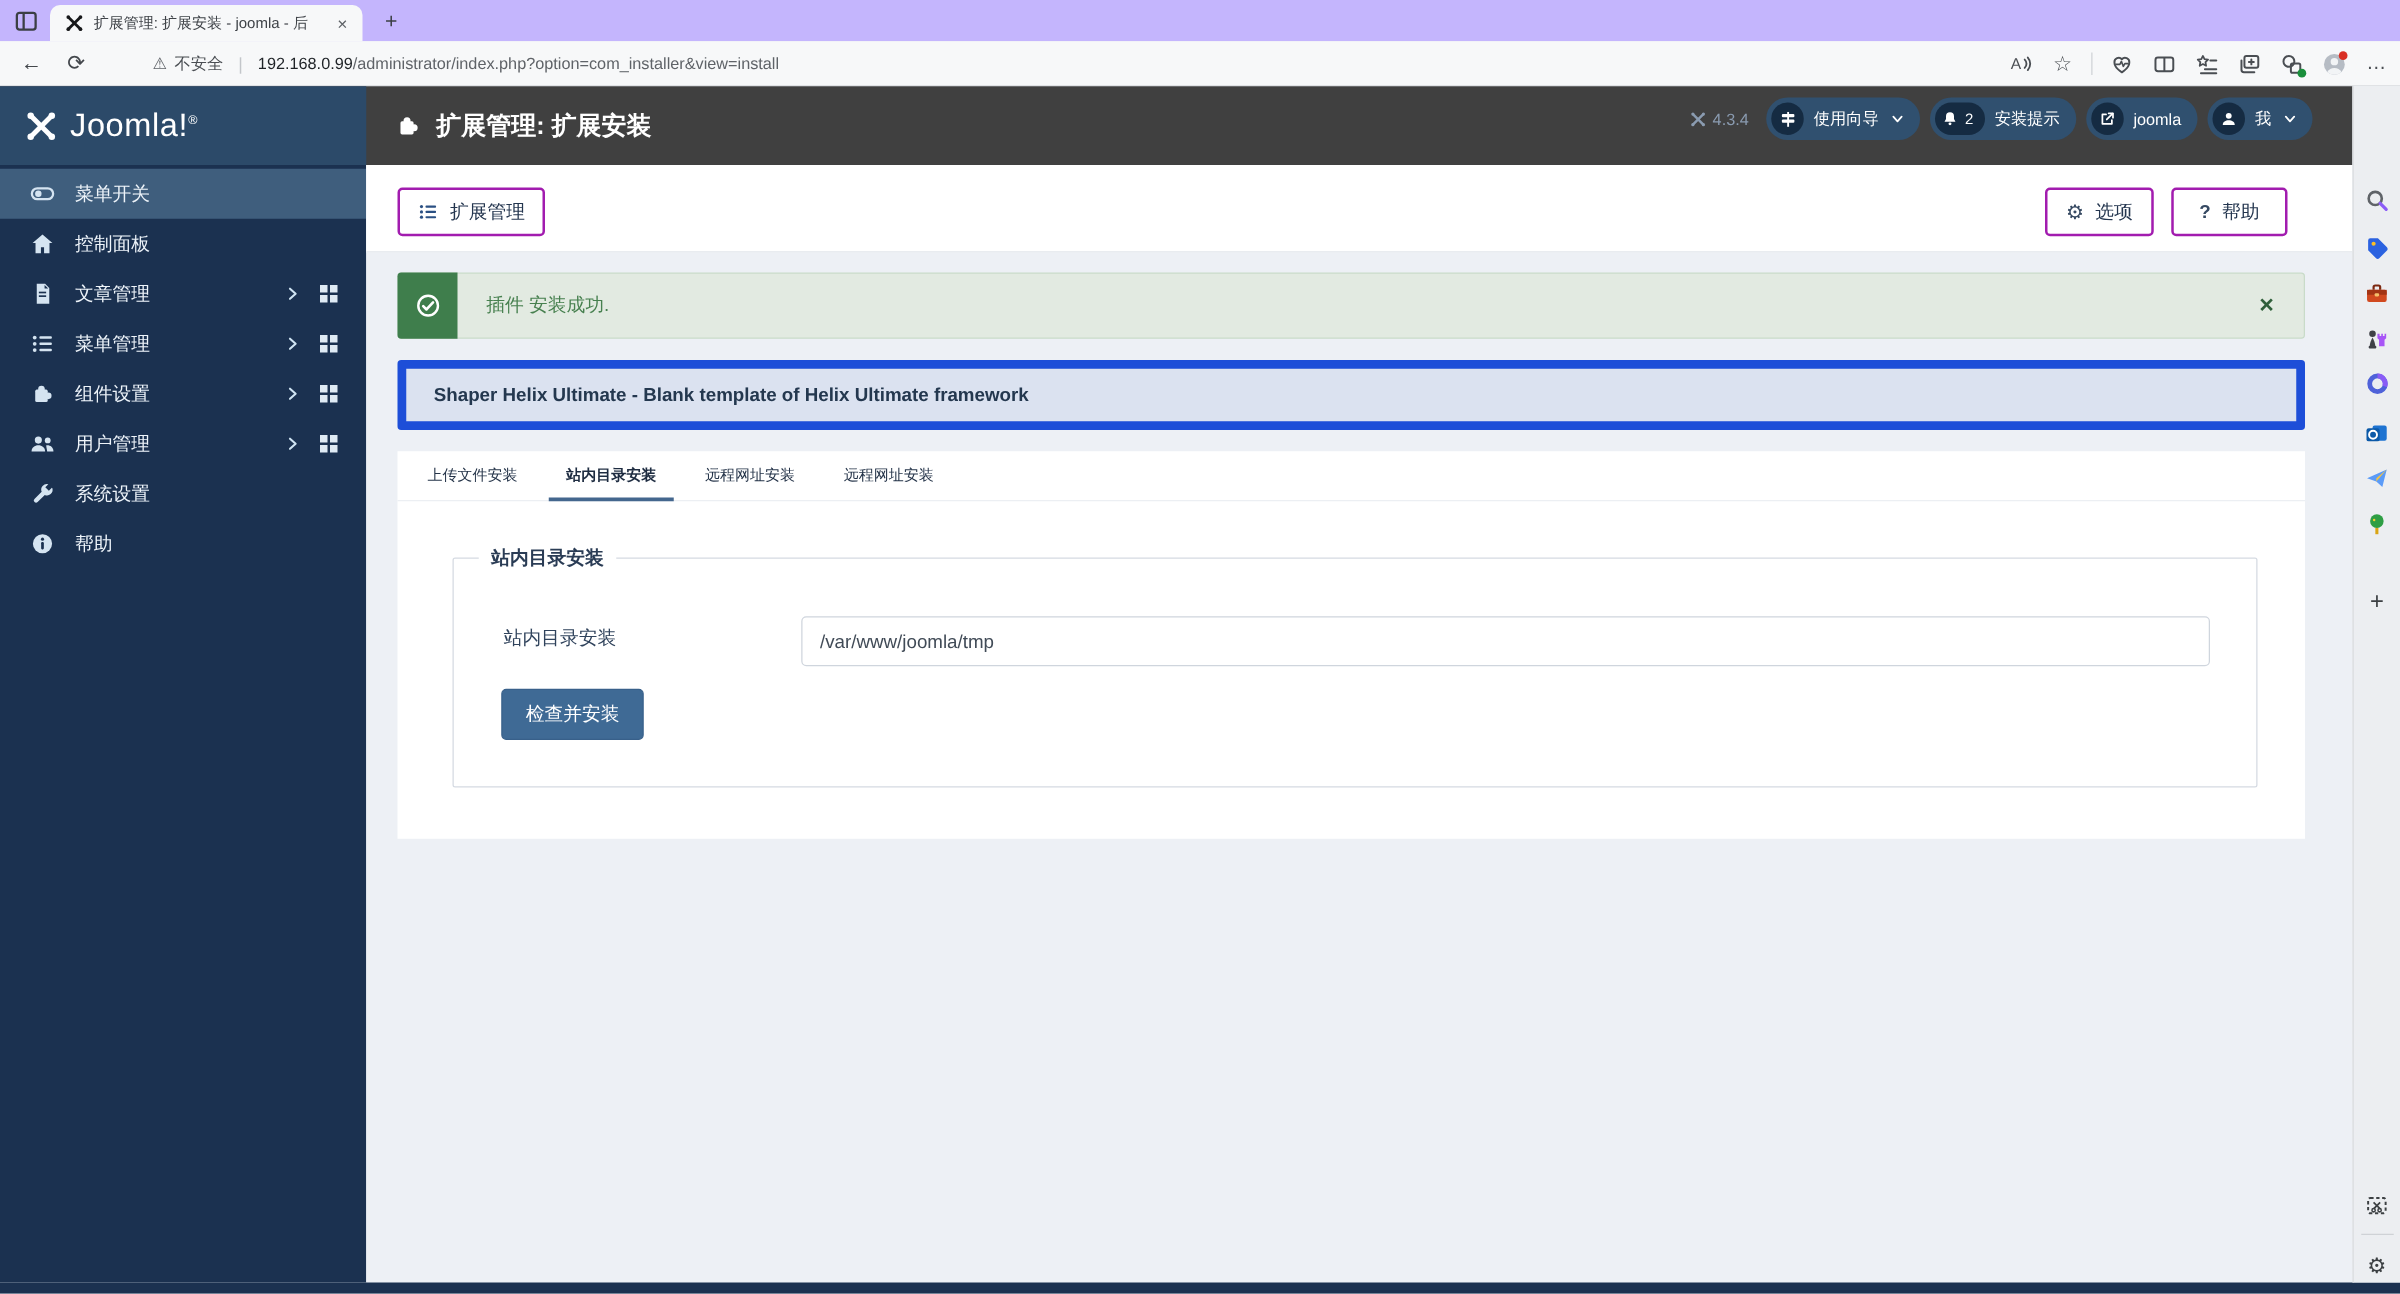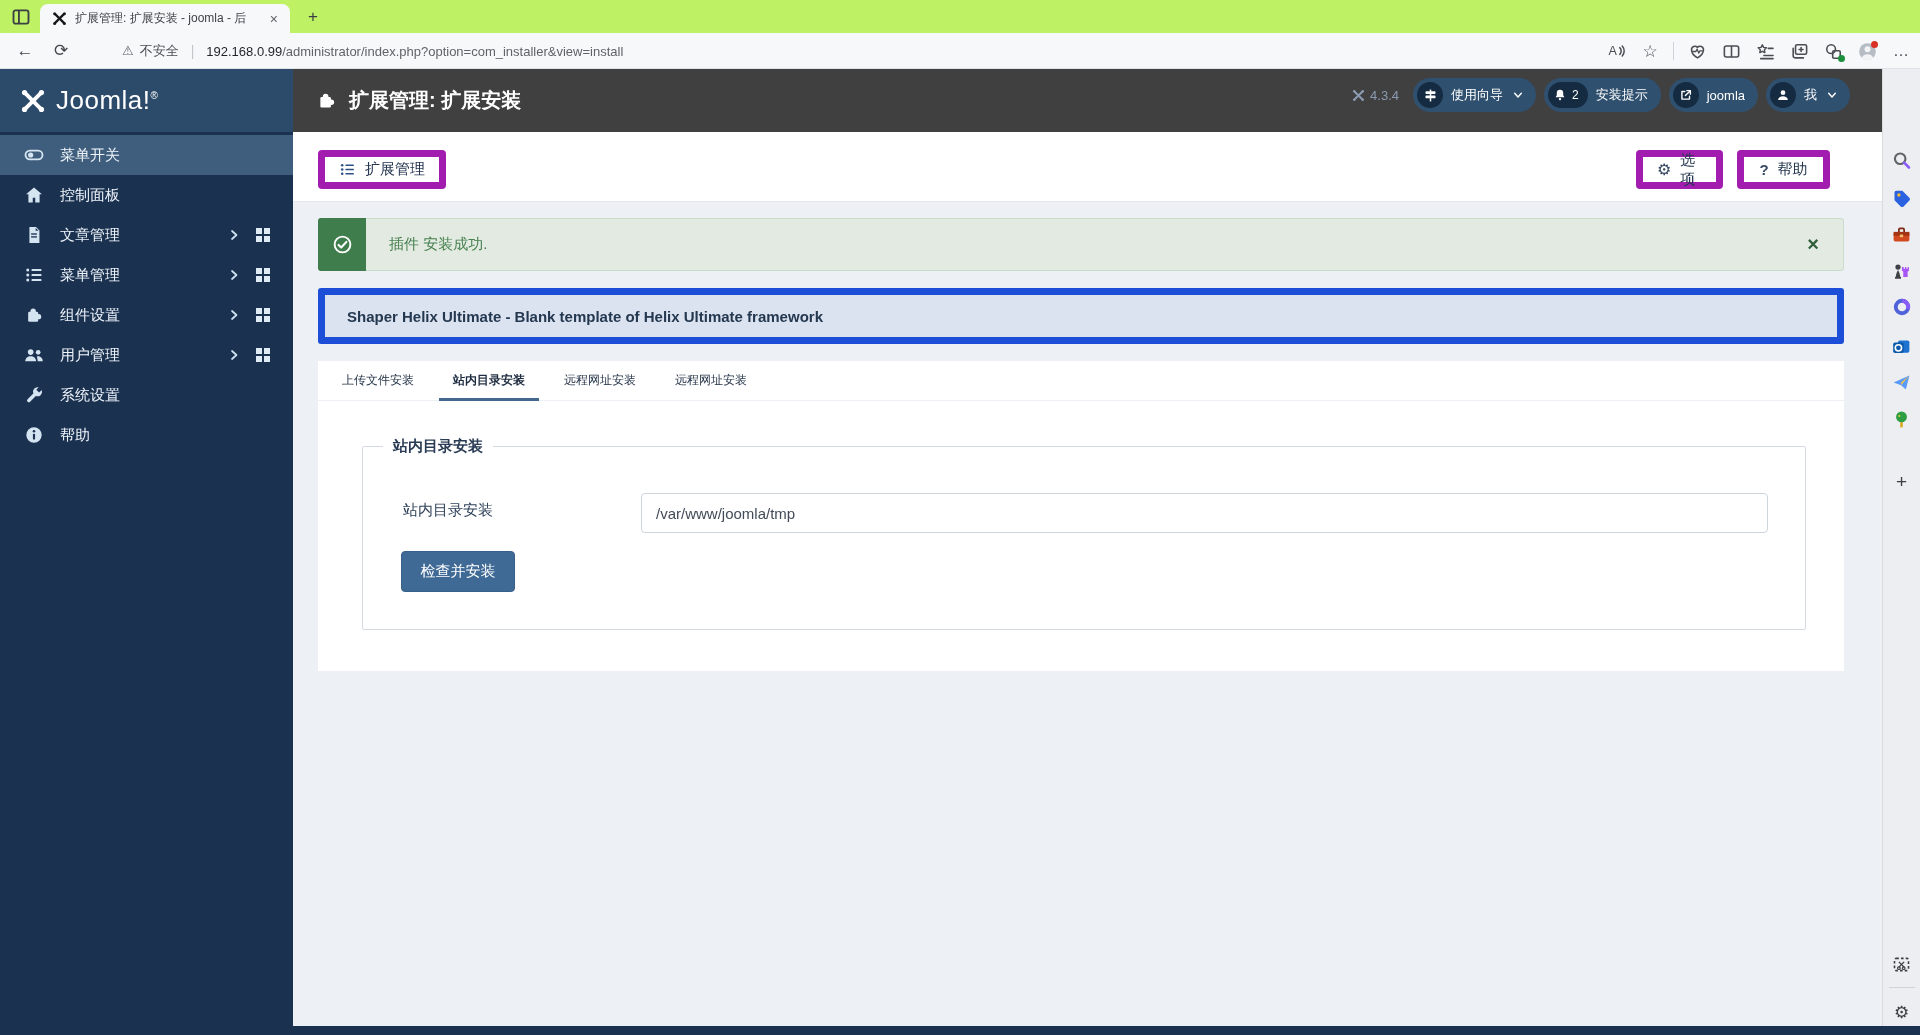--- a/index.html
+++ b/index.html
@@ -3,21 +3,21 @@
 <meta charset="utf-8">
 <style>
   * { margin:0; padding:0; box-sizing:border-box; }
   html,body { width:1920px; height:1035px; }
   body { font-family:"Liberation Sans", sans-serif; background:#edf0f5; overflow:hidden; }
   #app { position:relative; width:1920px; height:1035px; }
   .abs { position:absolute; }
   svg { display:block; }
 
   
-  .tabbar { left:0; top:0; width:1920px; height:33px; background:#bef264; }
+  .tabbar { left:0; top:0; width:1920px; height:33px; background:#c4b5fd; }
   .workspace-btn { left:10px; top:7px; width:22px; height:20px; color:#3b3f44; }
   .tab { left:40px; top:4px; width:250px; height:29px; background:#f7f8f9; border-radius:8px 8px 0 0; display:flex; align-items:center; padding:0 8px 0 12px; }
   .tab-title { flex:1; font-size:12px; color:#3f4348; white-space:nowrap; overflow:hidden; text-overflow:ellipsis; margin-left:8px; }
   .tab-close { font-size:14px; color:#5f6368; padding:0 4px; cursor:pointer; }
   .newtab { left:302px; top:6px; font-size:17px; color:#3b3f44; width:22px; height:22px; text-align:center; line-height:22px; }
   .urlbar { left:0; top:33px; width:1920px; height:36px; background:#f7f8f9; border-bottom:1px solid #e0e2e5; display:flex; align-items:center; }
   .nav-glyph { font-size:17px; color:#43474c; width:30px; text-align:center; }
   .nav-back { margin-left:10px; }
   .nav-refresh { margin-left:6px; }
   .sec-group { display:flex; align-items:center; margin-left:46px; color:#4a4e53; font-size:13px; }
@@ -55,21 +55,21 @@
   .sitem .sicon { width:20px; height:20px; margin-right:16px; color:#d5e4f1; flex:0 0 20px; }
   .schev { position:absolute; right:53px; top:14px; width:12px; height:12px; color:#cfe3f2; }
   .sgrid { position:absolute; right:23px; top:13px; width:14px; height:14px; color:#dfeaf4; }
   .sgrid i { position:absolute; width:6px; height:6px; background:currentColor; }
   .sgrid i:nth-child(1){left:0;top:0} .sgrid i:nth-child(2){right:0;top:0}
   .sgrid i:nth-child(3){left:0;bottom:0} .sgrid i:nth-child(4){right:0;bottom:0}
 
   
   .jmain { left:293px; top:132px; width:1589px; height:894px; background:#edf0f5; }
   .jtoolbar { left:0; top:0; width:1589px; height:70px; background:#ffffff; border-bottom:1px solid #e2e6ec; }
-  .btn { position:absolute; height:39px; top:18px; background:#fff; border:7px solid #a21caf; border-radius:4px; display:flex; align-items:center; gap:9px; padding:0 14px; font-size:15px; color:#24364f; cursor:pointer; }
+  .btn { position:absolute; height:39px; top:18px; background:#fff; border:2px solid #a21caf; border-radius:4px; display:flex; align-items:center; gap:9px; padding:0 14px; font-size:15px; color:#24364f; cursor:pointer; }
   .btn .bicon { color:#2b5083; }
   .btn-gear { font-size:16px; color:#364962; }
   .btn-q { font-weight:700; color:#364962; font-size:15px; }
 
   .alert { left:25px; top:86px; width:1526px; height:53px; display:flex; background:#e2eae1; border:1px solid #c9dbc9; border-radius:3px; }
   .alert-iconbox { width:48px; background:#3f7e4c; margin:-1px; border-radius:3px 0 0 3px; display:flex; align-items:center; justify-content:center; color:#fff; flex:0 0 48px; }
   .alert-msg { flex:1; display:flex; align-items:center; padding-left:24px; color:#47804f; font-size:15px; }
   .alert-close { display:flex; align-items:center; padding:0 24px; color:#2f5f3a; font-size:20px; font-weight:700; cursor:pointer; }
 
   .noticebox { left:25px; top:156px; width:1526px; height:56px; background:#dbe2f0; border:7px solid #1d4ed8; border-radius:3px; display:flex; align-items:center; padding-left:22px; }

